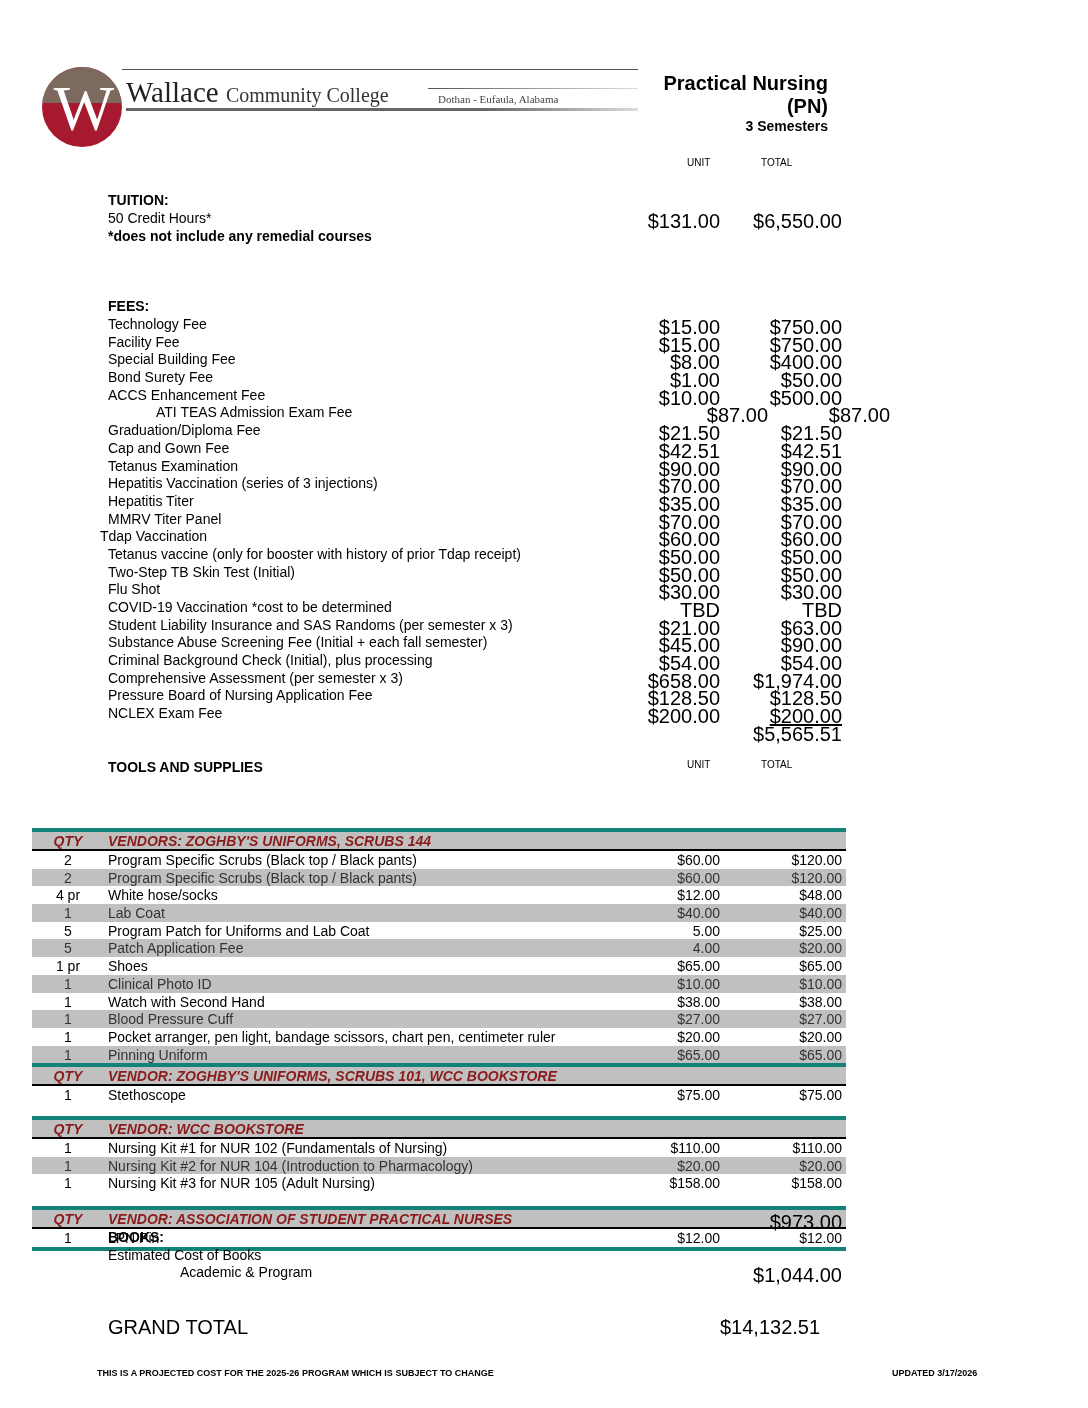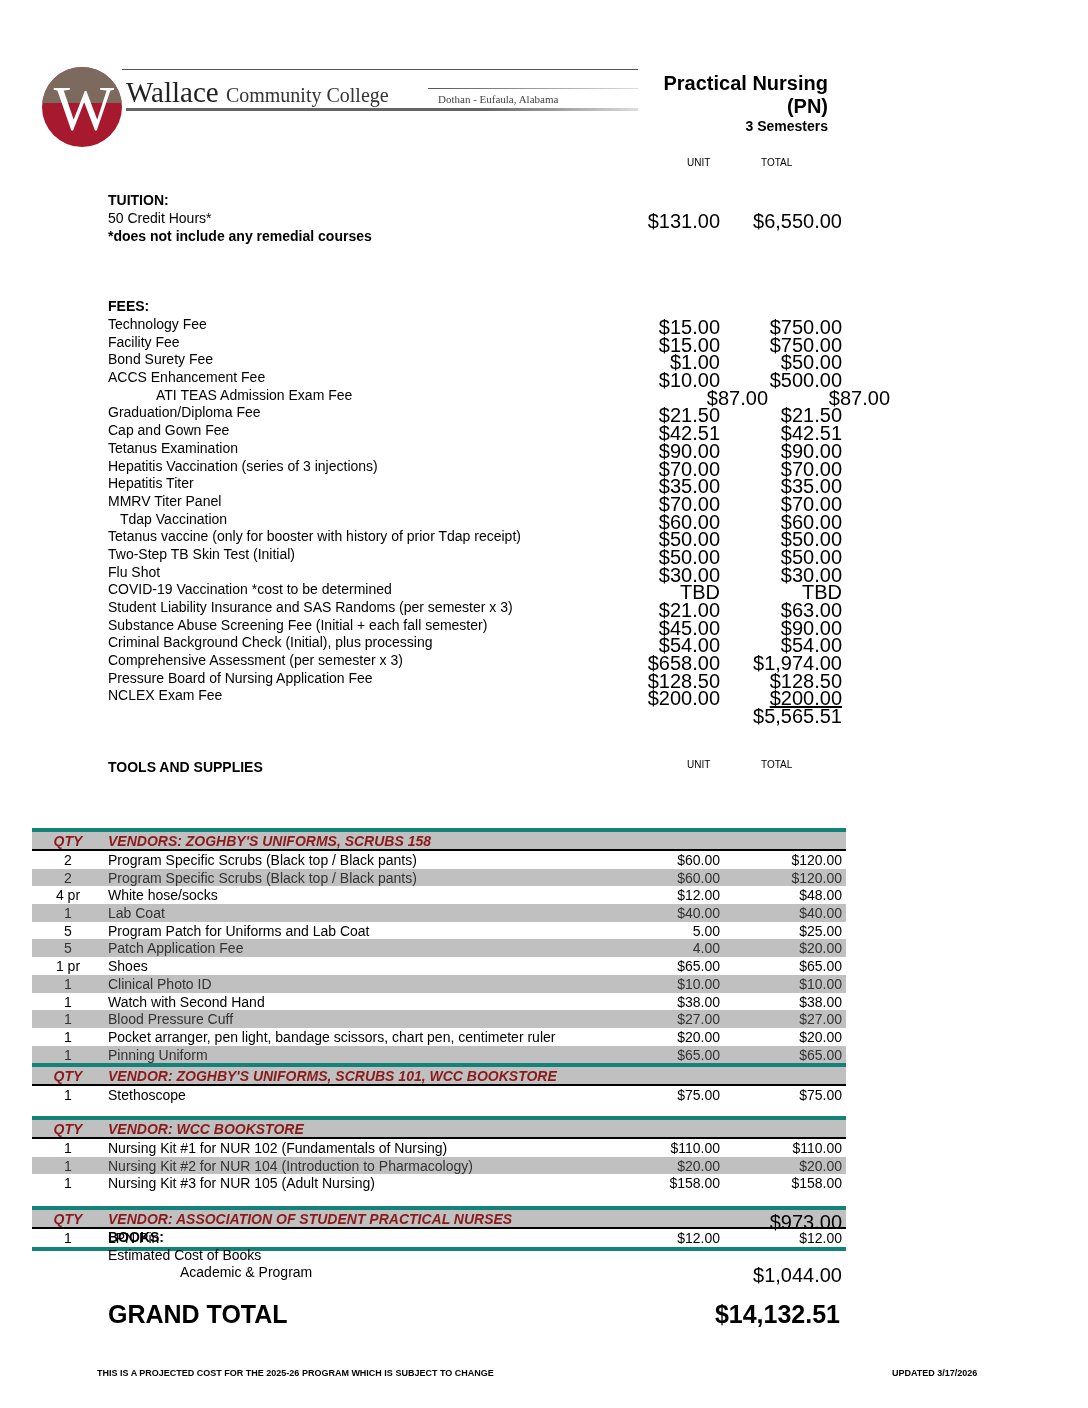--- a/index.html
+++ b/index.html
@@ -27,21 +27,21 @@
   .teal { height: 4px; background: #13837a; }
   .vhead { height: 17px; background: #c0c0c0; border-bottom: 2px solid #000; position: relative; }
   .vhead span { position: absolute; top: 1px; font-style: italic; font-weight: bold; color: #8b1a1a; font-size: 14px; white-space: nowrap; }
   .row { height: 17.7px; position: relative; font-size: 14px; }
   .row.alt { background: #c0c0c0; color: #333; }
   .row span { position: absolute; top: 1px; white-space: nowrap; }
   .row .q { left: 0; width: 72px; text-align: center; }
   .row .d { left: 76px; }
   .row .u { left: 588px; width: 100px; text-align: right; }
   .row .t { left: 710px; width: 100px; text-align: right; }
-  .grand { font-weight: bold; font-size: 25px; }
+  .grand { font-weight: normal; font-size: 20px; margin-top: 16px; }
   .foot { font-size: 9px; font-weight: bold; white-space: nowrap; }
 </style>
 </head>
 <body>
 
 <div class="abs logo">
   <div class="top"></div>
   <div class="w">W</div>
 </div>
 <div class="abs brand-line-top"></div>
@@ -74,20 +74,25 @@
       <span class="abs txt" style="left:108px;">Technology Fee</span>
       <span class="abs num col-unit">$15.00</span>
       <span class="abs num col-total">$750.00</span>
     </div>
   <div style="position:relative; height:17.7px;">
       <span class="abs txt" style="left:108px;">Facility Fee</span>
       <span class="abs num col-unit">$15.00</span>
       <span class="abs num col-total">$750.00</span>
     </div>
   <div style="position:relative; height:17.7px;">
+      <span class="abs txt" style="left:108px;">Special Building Fee</span>
+      <span class="abs num col-unit">$8.00</span>
+      <span class="abs num col-total">$400.00</span>
+    </div>
+  <div style="position:relative; height:17.7px;">
       <span class="abs txt" style="left:108px;">Bond Surety Fee</span>
       <span class="abs num col-unit">$1.00</span>
       <span class="abs num col-total">$50.00</span>
     </div>
   <div style="position:relative; height:17.7px;">
       <span class="abs txt" style="left:108px;">ACCS Enhancement Fee</span>
       <span class="abs num col-unit">$10.00</span>
       <span class="abs num col-total">$500.00</span>
     </div>
   <div style="position:relative; height:17.7px;margin-left:48px;">
@@ -119,21 +124,21 @@
       <span class="abs txt" style="left:108px;">Hepatitis Titer</span>
       <span class="abs num col-unit">$35.00</span>
       <span class="abs num col-total">$35.00</span>
     </div>
   <div style="position:relative; height:17.7px;">
       <span class="abs txt" style="left:108px;">MMRV Titer Panel</span>
       <span class="abs num col-unit">$70.00</span>
       <span class="abs num col-total">$70.00</span>
     </div>
   <div style="position:relative; height:17.7px;">
-      <span class="abs txt" style="left:120px;">Tdap Vaccination</span>
+      <span class="abs txt" style="left:100px;">Tdap Vaccination</span>
       <span class="abs num col-unit">$60.00</span>
       <span class="abs num col-total">$60.00</span>
     </div>
   <div style="position:relative; height:17.7px;">
       <span class="abs txt" style="left:108px;">Tetanus vaccine (only for booster with history of prior Tdap receipt)</span>
       <span class="abs num col-unit">$50.00</span>
       <span class="abs num col-total">$50.00</span>
     </div>
   <div style="position:relative; height:17.7px;">
       <span class="abs txt" style="left:108px;">Two-Step TB Skin Test (Initial)</span>
@@ -186,21 +191,21 @@
 </div>
 
 <div class="abs txt b" style="left:108px; top:759px;">TOOLS AND SUPPLIES</div>
 <div class="abs hdr" style="left:687px; top:759px;">UNIT</div>
 <div class="abs hdr" style="left:761px; top:759px;">TOTAL</div>
 
 <div class="table" style="top:792px;">
   <div class="teal"></div>
   <div class="vhead">
     <span style="left:0; width:72px; text-align:center;">QTY</span>
-    <span style="left:76px;">VENDORS:  ZOGHBY'S UNIFORMS, SCRUBS 158</span>
+    <span style="left:76px;">VENDORS:  ZOGHBY'S UNIFORMS, SCRUBS 144</span>
   </div>
   <div class="row">
       <span class="q">2</span>
       <span class="d">Program Specific Scrubs (Black top / Black pants)</span>
       <span class="u">$60.00</span>
       <span class="t">$120.00</span>
     </div>
   <div class="row alt">
       <span class="q">2</span>
       <span class="d">Program Specific Scrubs (Black top / Black pants)</span>
@@ -323,16 +328,16 @@
 </div>
 
 <div class="abs num col-total" style="top:1211px;">$973.00</div>
 
 <div class="abs txt b" style="left:108px; top:1229px;">BOOKS:</div>
 <div class="abs txt" style="left:108px; top:1247px;">Estimated Cost of Books</div>
 <div class="abs txt" style="left:180px; top:1264px;">Academic &amp; Program</div>
 <div class="abs num col-total" style="top:1264px;">$1,044.00</div>
 
 <div class="abs grand" style="left:108px; top:1300px;">GRAND TOTAL</div>
-<div class="abs grand" style="left:700px; top:1300px; width:140px; text-align:right;">$14,132.51</div>
+<div class="abs grand" style="left:720px; top:1300px; width:140px; ">$14,132.51</div>
 
 <div class="abs foot" style="left:97px; top:1368px;">THIS IS A PROJECTED COST FOR THE 2025-26 PROGRAM WHICH IS SUBJECT TO CHANGE</div>
 <div class="abs foot" style="left:892px; top:1368px;">UPDATED  3/17/2026</div>
 
 </body></html>

